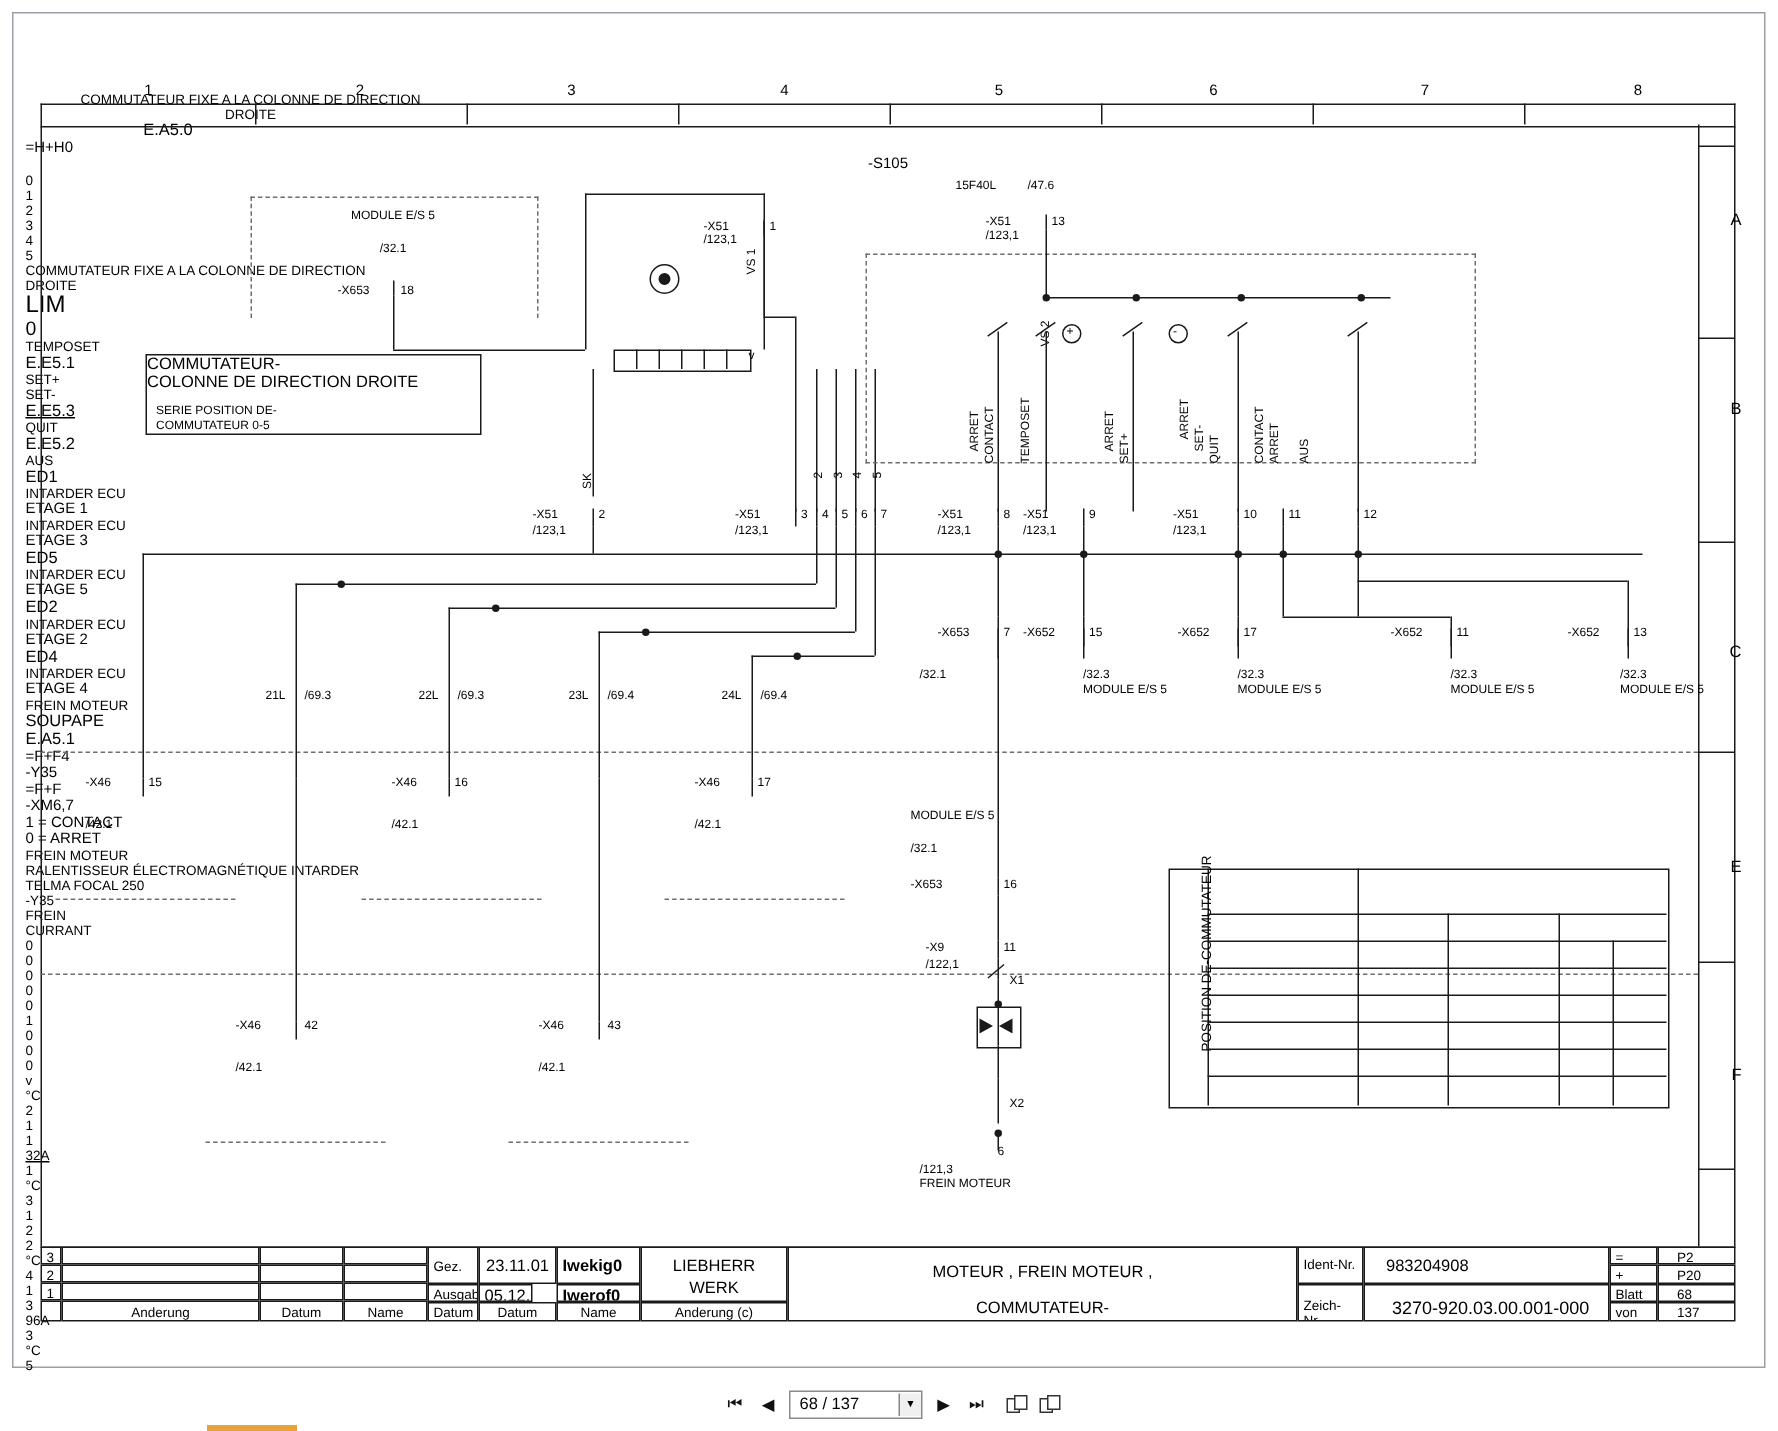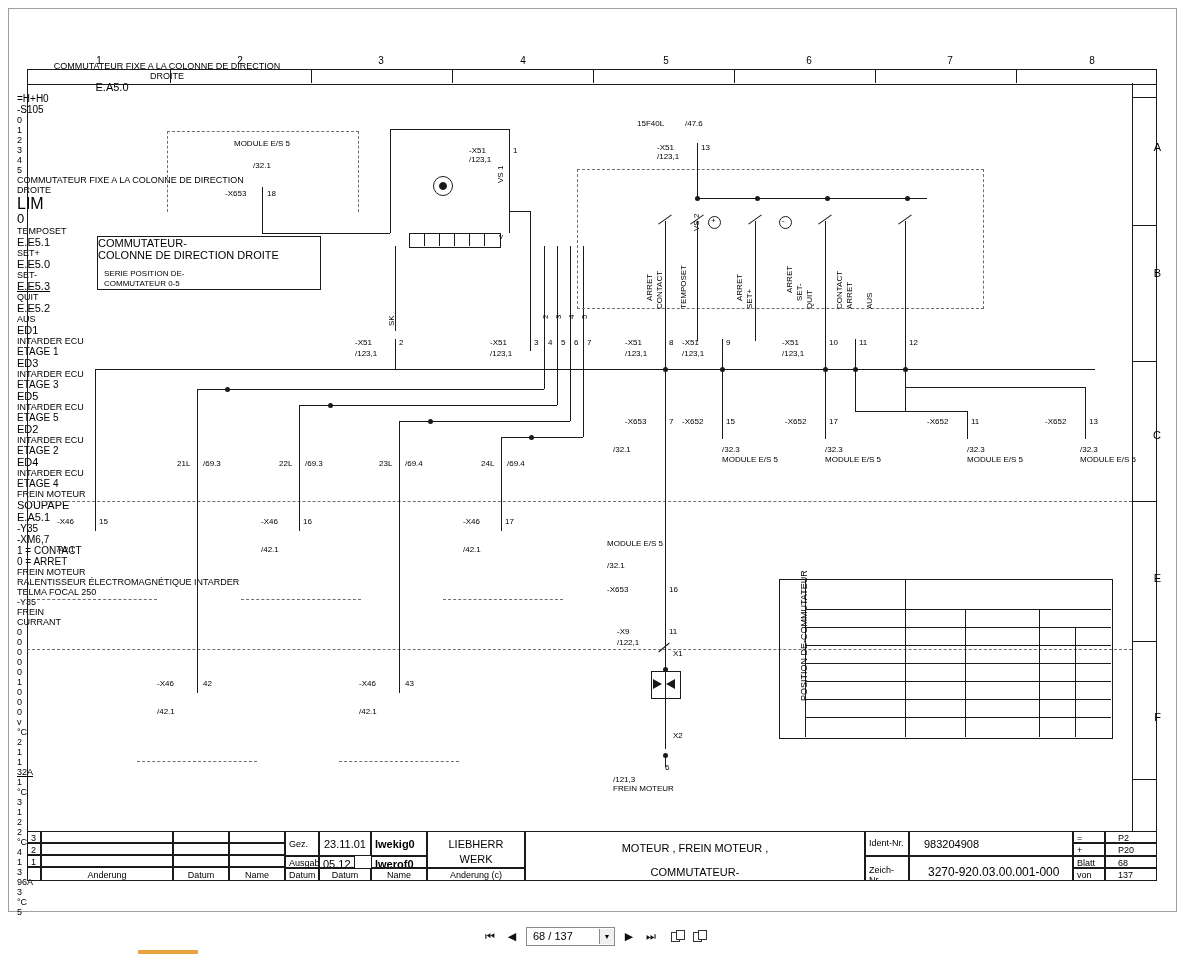--- a/index.html
+++ b/index.html
@@ -118,21 +118,21 @@
       <div class="ln lnh" style="left:245px;top:172px;width:128px;"></div>
 
       <div class="bx" style="left:80px;top:175px;width:222px;height:52px;">
         <div class="t11" style="left:6px;top:5px;">COMMUTATEUR-</div>
         <div class="t11" style="left:6px;top:18px;">COLONNE DE DIRECTION DROITE</div>
         <div class="t" style="left:6px;top:32px;">SERIE POSITION DE-</div>
         <div class="t" style="left:6px;top:42px;">COMMUTATEUR 0-5</div>
       </div>
 
       <div class="t10" style="left:358px;top:78px;">=H+H0</div>
-      <div class="t10" style="left:358px;top:90px;">-S105</div>
+      <div class="t10" style="left:358px;top:90px;text-align:center;">-S105</div>
 
       <div class="ln lnv" style="left:373px;top:68px;height:104px;"></div>
       <div class="ln lnh" style="left:373px;top:68px;width:120px;"></div>
       <div class="ln lnv" style="left:492px;top:68px;height:104px;"></div>
 
       <div class="circ" style="left:416px;top:115px;width:18px;height:18px;"></div>
       <div class="circ" style="left:422px;top:121px;width:6px;height:6px;background:#1a1a1a;border-color:#1a1a1a;"></div>
 
       <div class="t9" style="left:394px;top:160px;">0</div>
       <div class="t9" style="left:410px;top:160px;">1</div>
@@ -360,21 +360,20 @@
       <div class="t11" style="left:705px;top:370px;">E.E5.1</div>
       <div class="t" style="left:705px;top:384px;">/32.3</div>
       <div class="t" style="left:705px;top:394px;">MODULE E/S 5</div>
       <div class="t9" style="left:710px;top:418px;">SET+</div>
 
       <div class="term" style="left:808px;top:358px;">
           <div class="bar"></div>
         </div>
       <div class="t" style="left:768px;top:356px;">-X652</div>
       <div class="t" style="left:812px;top:356px;">17</div>
-      <div class="t11" style="left:808px;top:370px;">E.E5.0</div>
       <div class="t" style="left:808px;top:384px;">/32.3</div>
       <div class="t" style="left:808px;top:394px;">MODULE E/S 5</div>
       <div class="t9" style="left:813px;top:418px;">SET-</div>
 
       <div class="term" style="left:950px;top:358px;">
           <div class="bar"></div>
         </div>
       <div class="t" style="left:910px;top:356px;">-X652</div>
       <div class="t" style="left:954px;top:356px;">11</div>
       <div class="t11" style="left:950px;top:370px;text-decoration:underline;">E.E5.3</div>
@@ -400,21 +399,20 @@
       <div class="t11" style="left:58px;top:470px;">ED1</div>
       <div class="t" style="left:40px;top:484px;">/42.1</div>
       <div class="t9" style="left:22px;top:494px;">INTARDER ECU</div>
       <div class="t10" style="left:34px;top:518px;">ETAGE 1</div>
 
       <div class="term" style="left:282px;top:458px;">
           <div class="bar"></div>
         </div>
       <div class="t" style="left:244px;top:456px;">-X46</div>
       <div class="t" style="left:286px;top:456px;">16</div>
-      <div class="t11" style="left:262px;top:470px;">ED3</div>
       <div class="t" style="left:244px;top:484px;">/42.1</div>
       <div class="t9" style="left:226px;top:494px;">INTARDER ECU</div>
       <div class="t10" style="left:238px;top:518px;">ETAGE 3</div>
 
       <div class="term" style="left:484px;top:458px;">
           <div class="bar"></div>
         </div>
       <div class="t" style="left:446px;top:456px;">-X46</div>
       <div class="t" style="left:488px;top:456px;">17</div>
       <div class="t11" style="left:464px;top:470px;">ED5</div>
@@ -478,24 +476,26 @@
 
       <div class="ln lnv" style="left:648px;top:592px;height:18px;"></div>
       <div class="bx" style="left:634px;top:610px;width:28px;height:26px;"></div>
       <div class="ln lnv" style="left:648px;top:610px;height:26px;"></div>
       <div class="ln lnv" style="left:648px;top:636px;height:22px;"></div>
       <div class="dot" style="left:646px;top:606px;"></div>
 
       <div style="position:absolute;left:636px;top:618px;width:0;height:0;border-left:9px solid #1a1a1a;border-top:5px solid transparent;border-bottom:5px solid transparent;"></div>
       <div style="position:absolute;left:649px;top:618px;width:0;height:0;border-right:9px solid transparent;border-top:5px solid transparent;border-bottom:5px solid transparent;border-right-color:#1a1a1a;"></div>
 
+      <div class="t10" style="left:596px;top:658px;">=F+F4</div>
       <div class="t10" style="left:596px;top:670px;">-Y35</div>
       <div class="t" style="left:656px;top:670px;">X2</div>
 
       <div class="ln lnv" style="left:648px;top:658px;height:30px;"></div>
+      <div class="t10" style="left:596px;top:690px;">=F+F</div>
       <div class="t10" style="left:596px;top:702px;">-XM6,7</div>
       <div class="t" style="left:648px;top:702px;">6</div>
       <div class="t" style="left:596px;top:714px;">/121,3</div>
       <div class="t" style="left:596px;top:723px;">FREIN MOTEUR</div>
       <div class="term" style="left:648px;top:696px;">
           <div class="bar" style="height:10px;"></div>
         </div>
       <div class="dot" style="left:646px;top:692px;"></div>
 
       <div class="t10" style="left:685px;top:716px;">1 = CONTACT</div>

